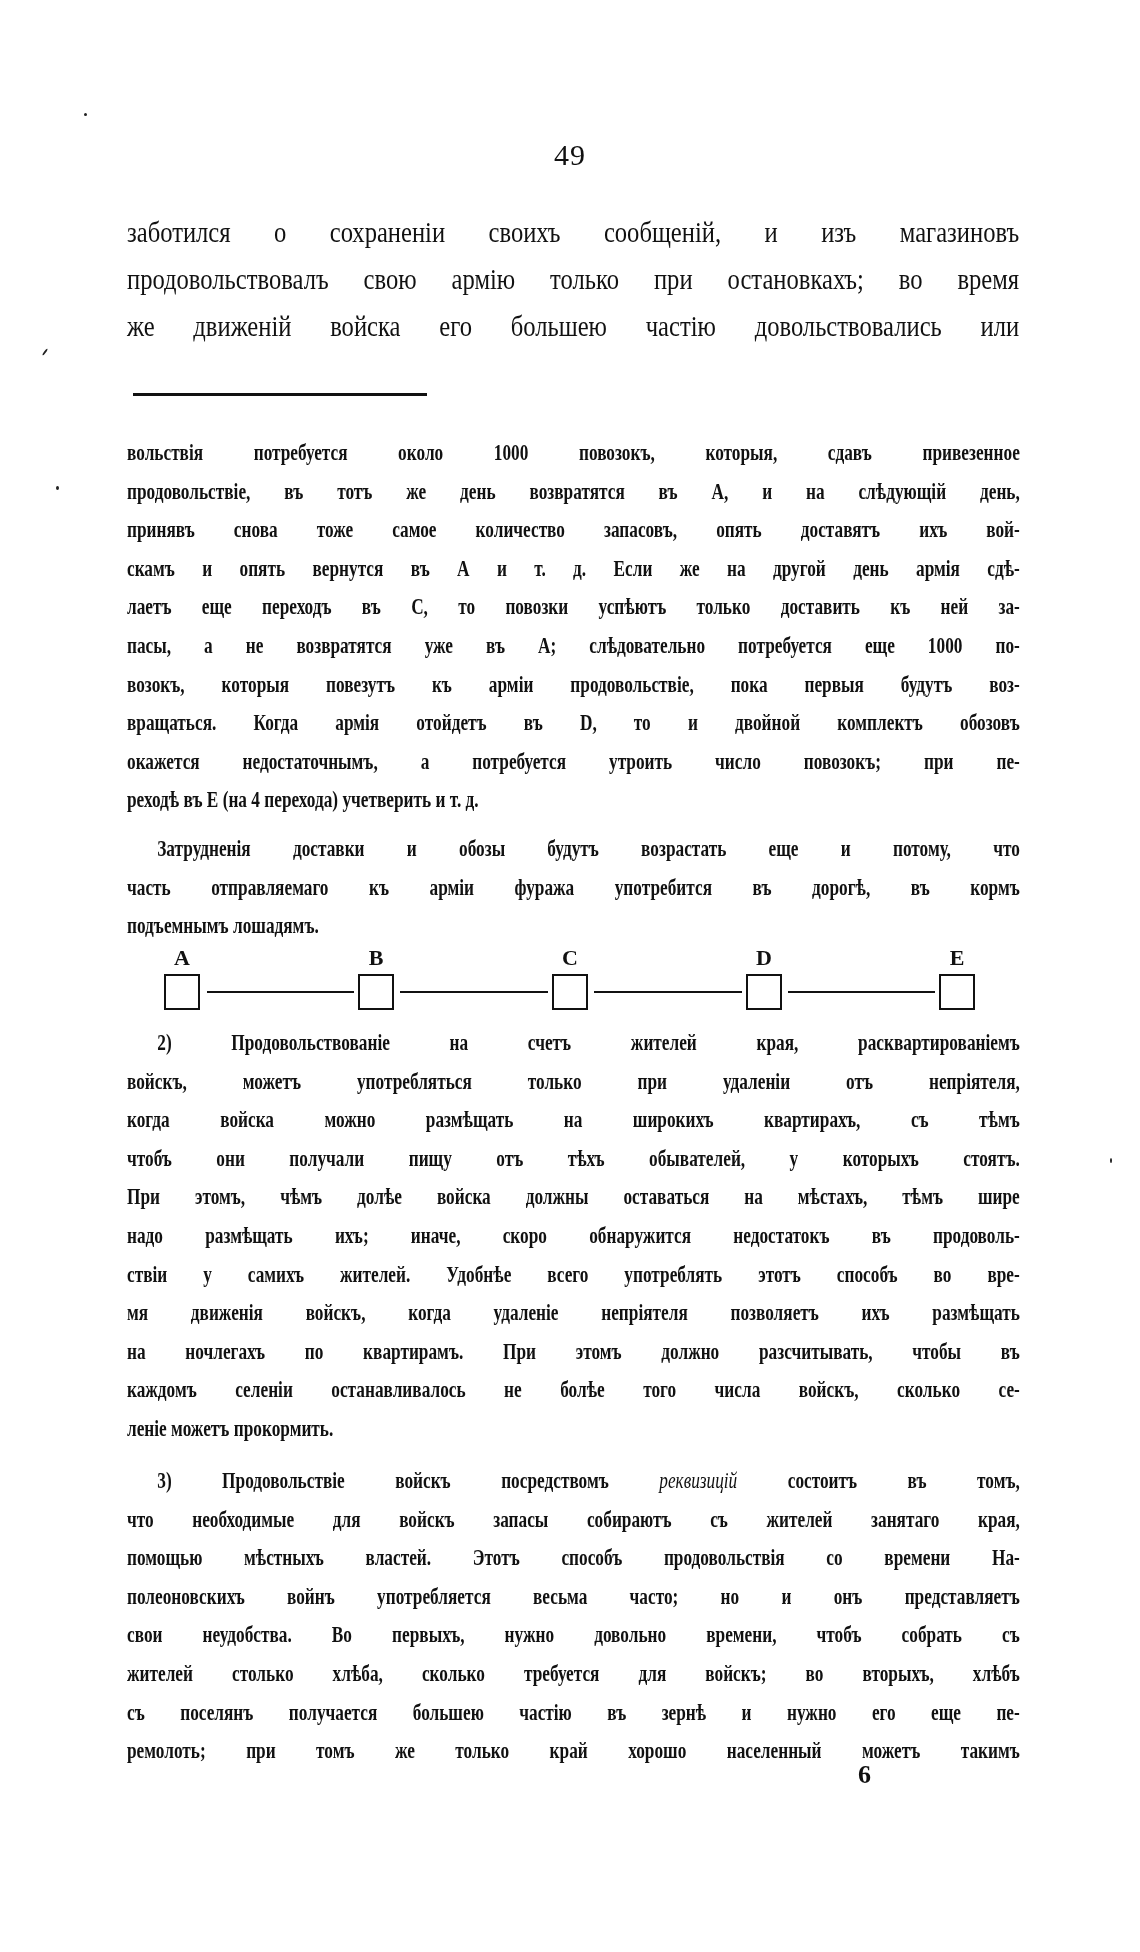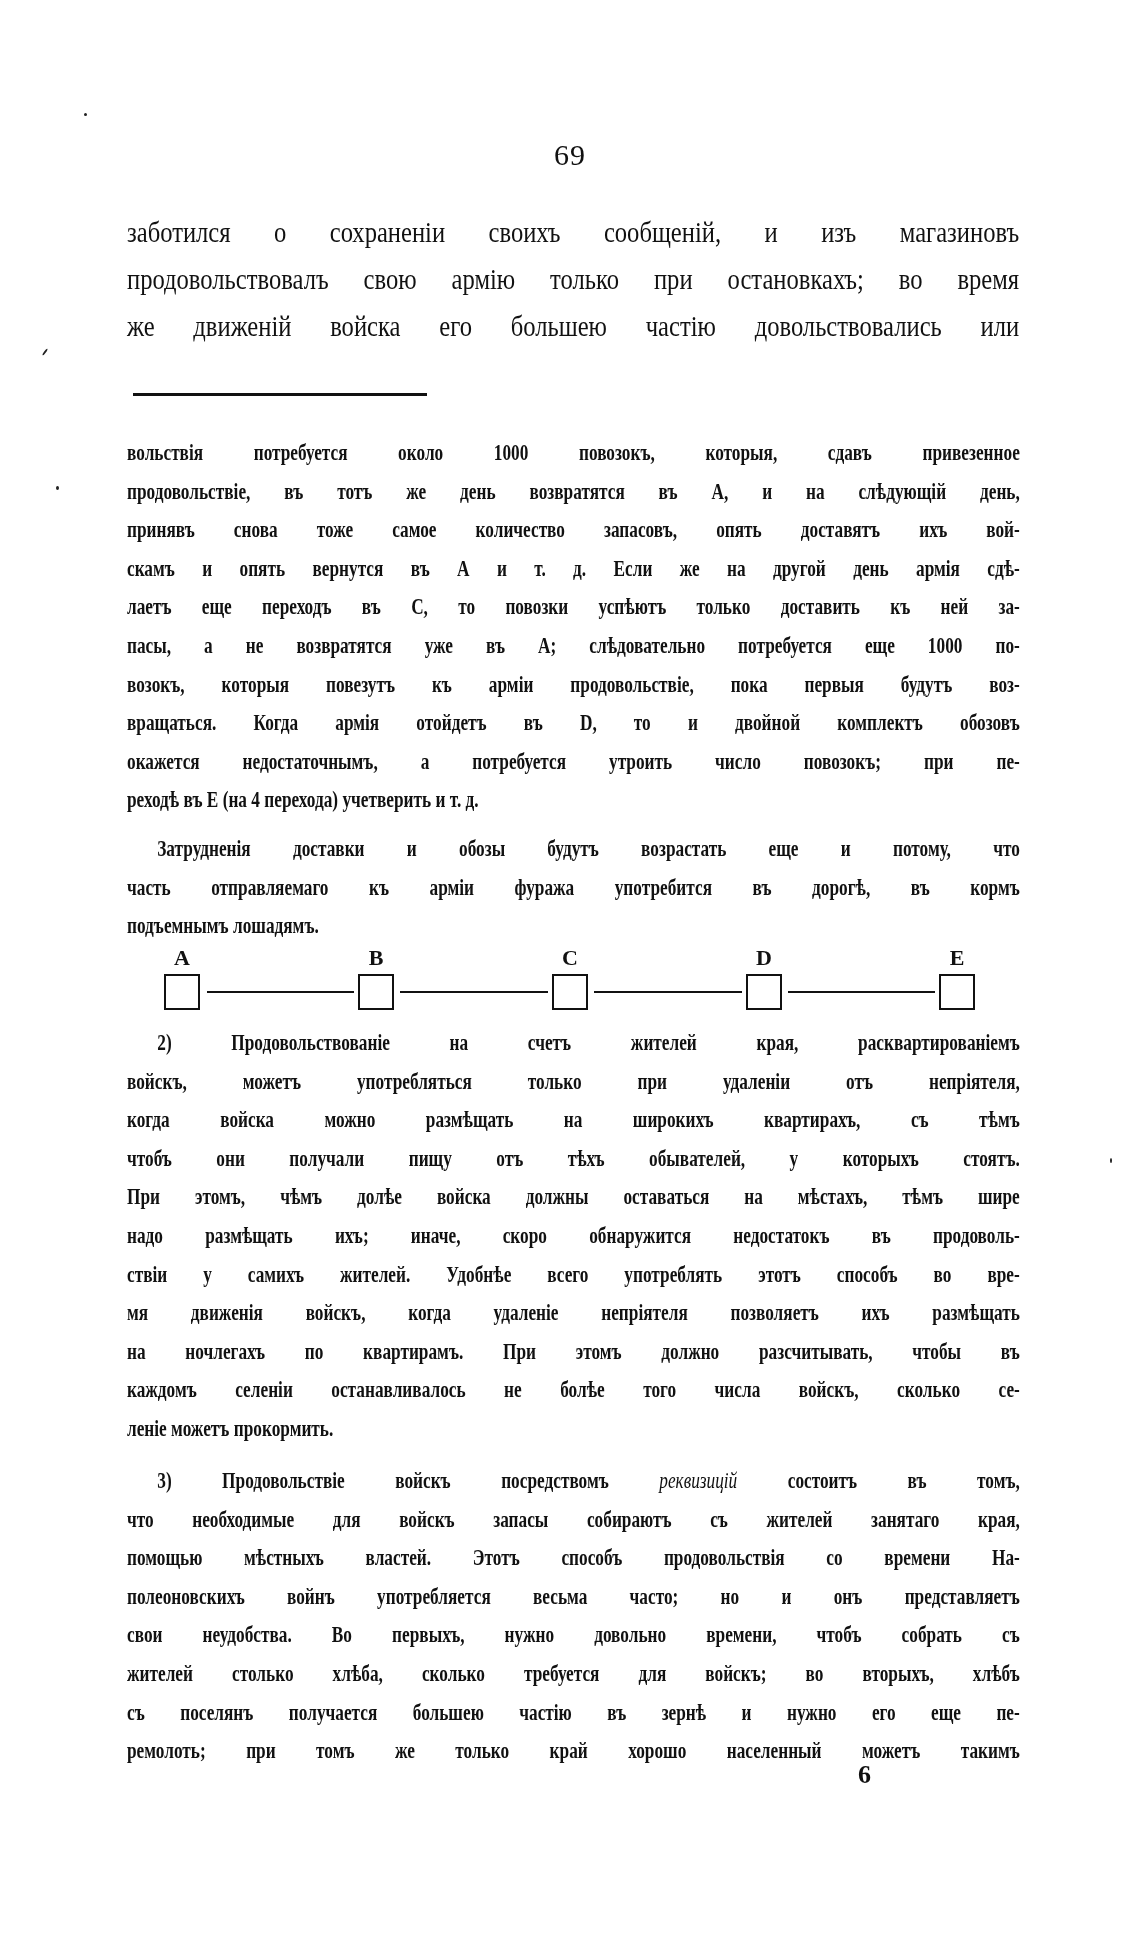--- a/index.html
+++ b/index.html
@@ -52,21 +52,21 @@
   .speck { position: absolute; background: #222; border-radius: 50%; }
 </style>
 </head>
 <body>
 
 <div class="speck" style="left:84px;top:113px;width:3px;height:3px;"></div>
 <div class="speck" style="left:56px;top:486px;width:3px;height:4px;"></div>
 <div class="speck" style="left:44px;top:348px;width:2px;height:8px;transform:rotate(35deg);"></div>
 <div class="speck" style="left:1110px;top:1158px;width:2px;height:5px;"></div>
 
-<div class="page-num">69</div>
+<div class="page-num">49</div>
 
 <div class="main-text">
   <span class="line">заботился о сохраненіи своихъ сообщеній, и изъ магазиновъ</span>
   <span class="line">продовольствовалъ свою армію только при остановкахъ; во время</span>
   <span class="line">же движеній войска его большею частію довольствовались или</span>
 </div>
 
 <div class="rule"></div>
 
 <div class="fn">

